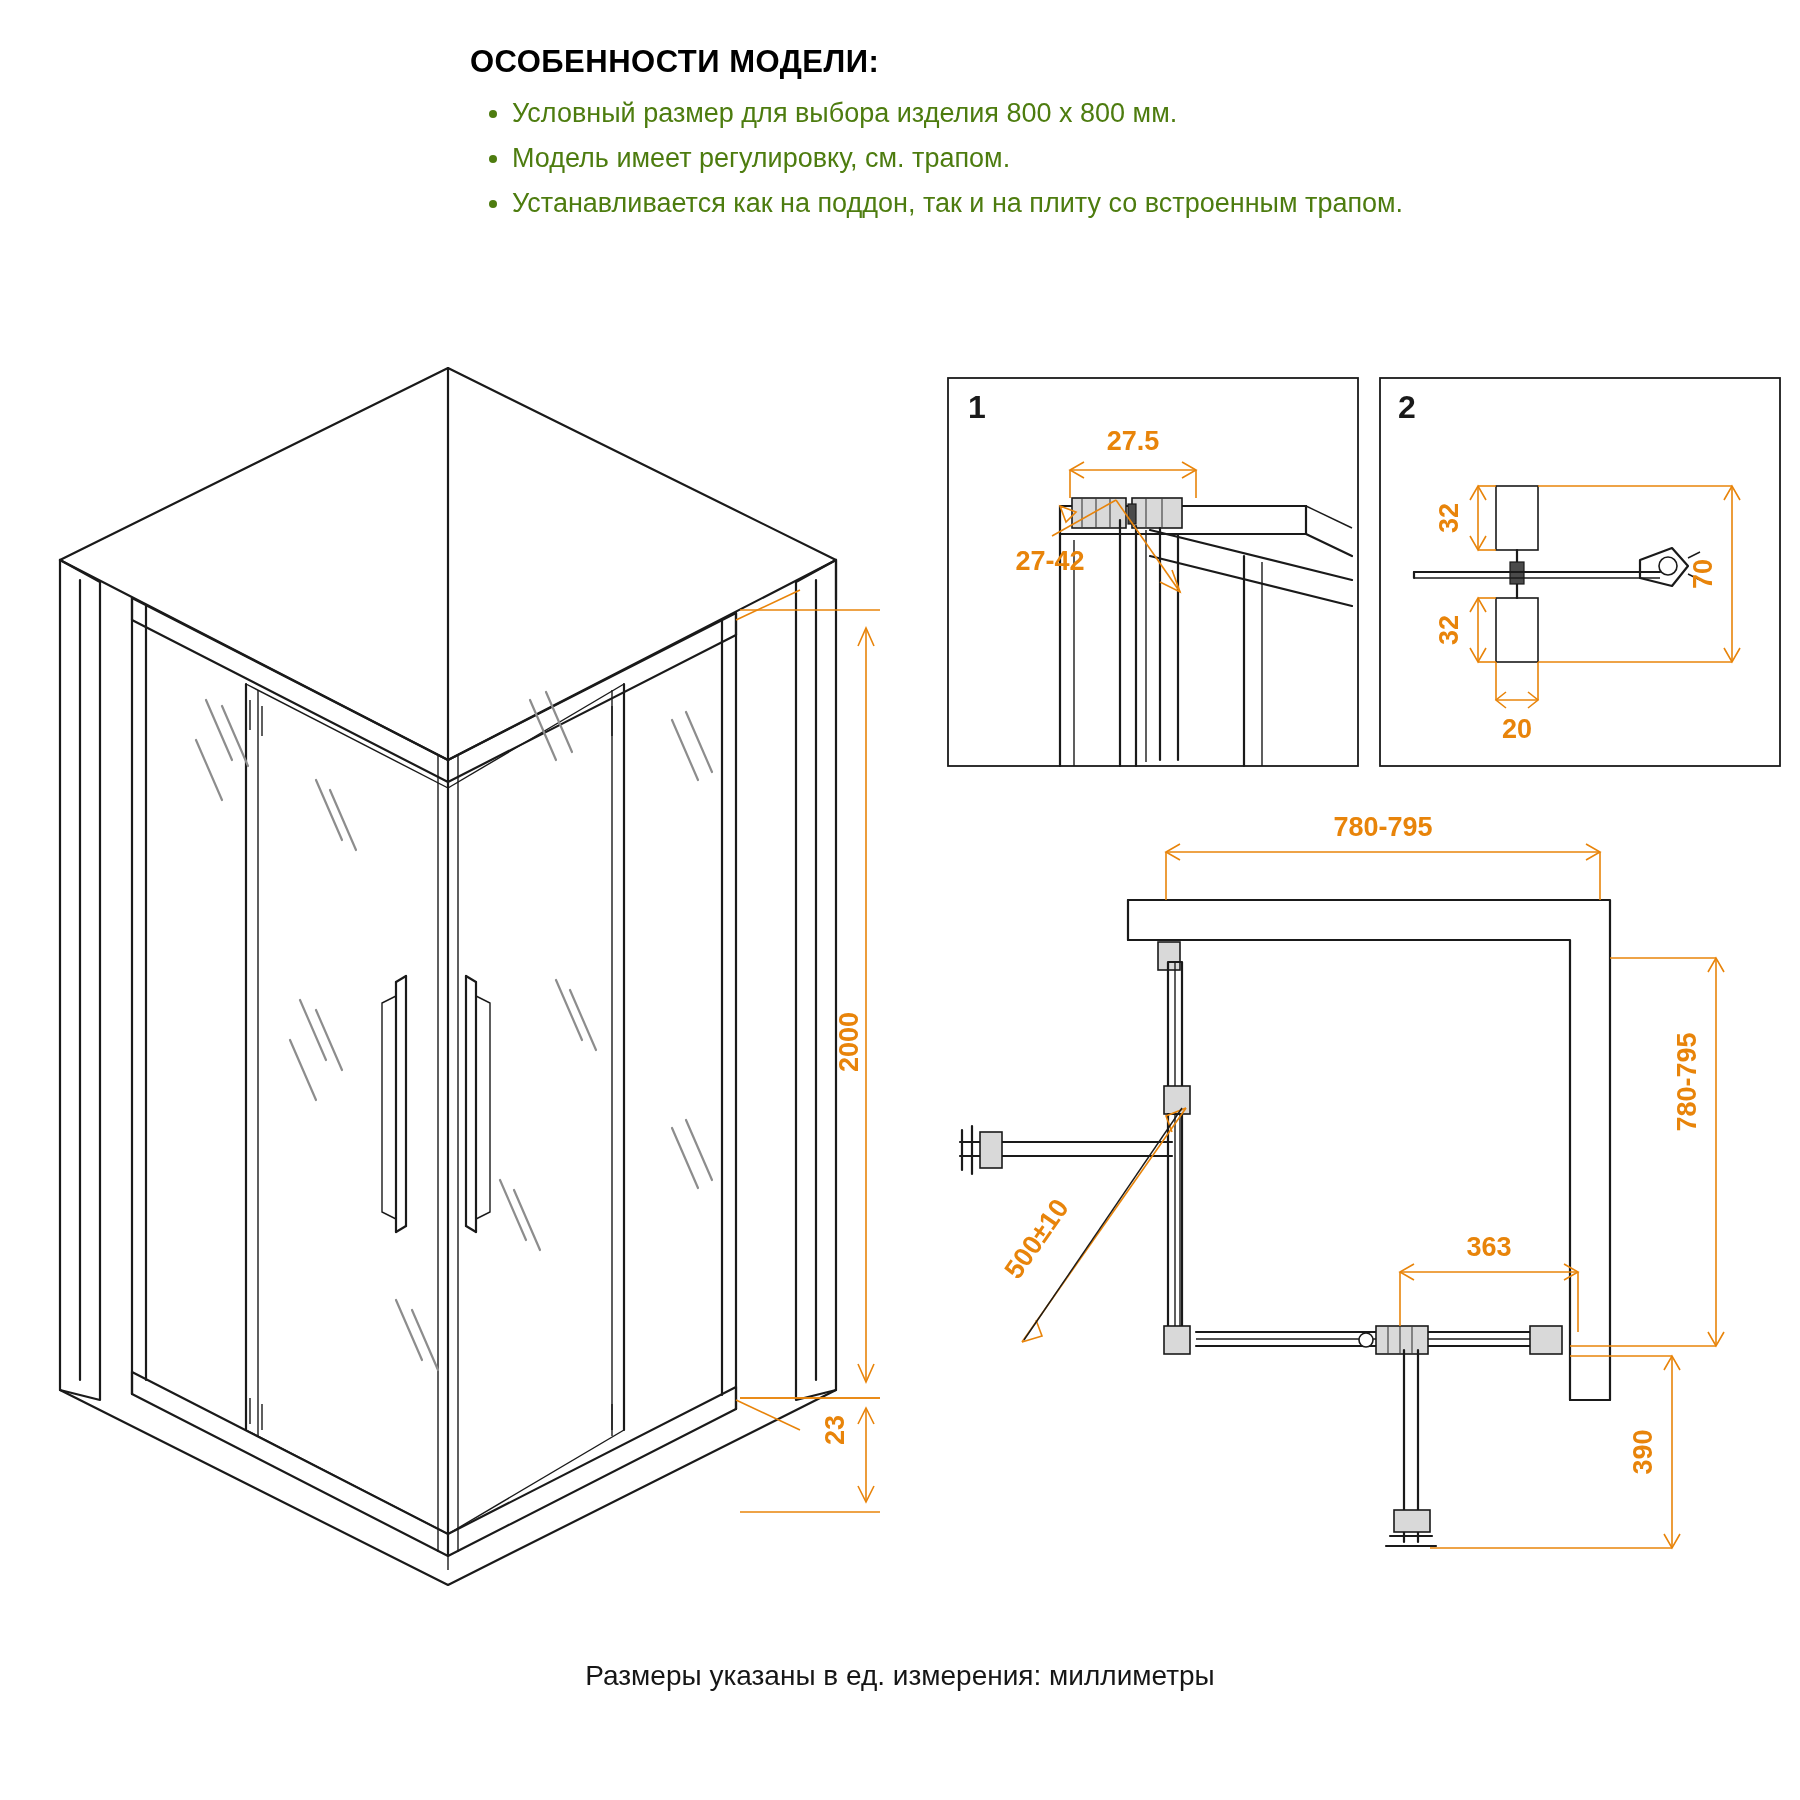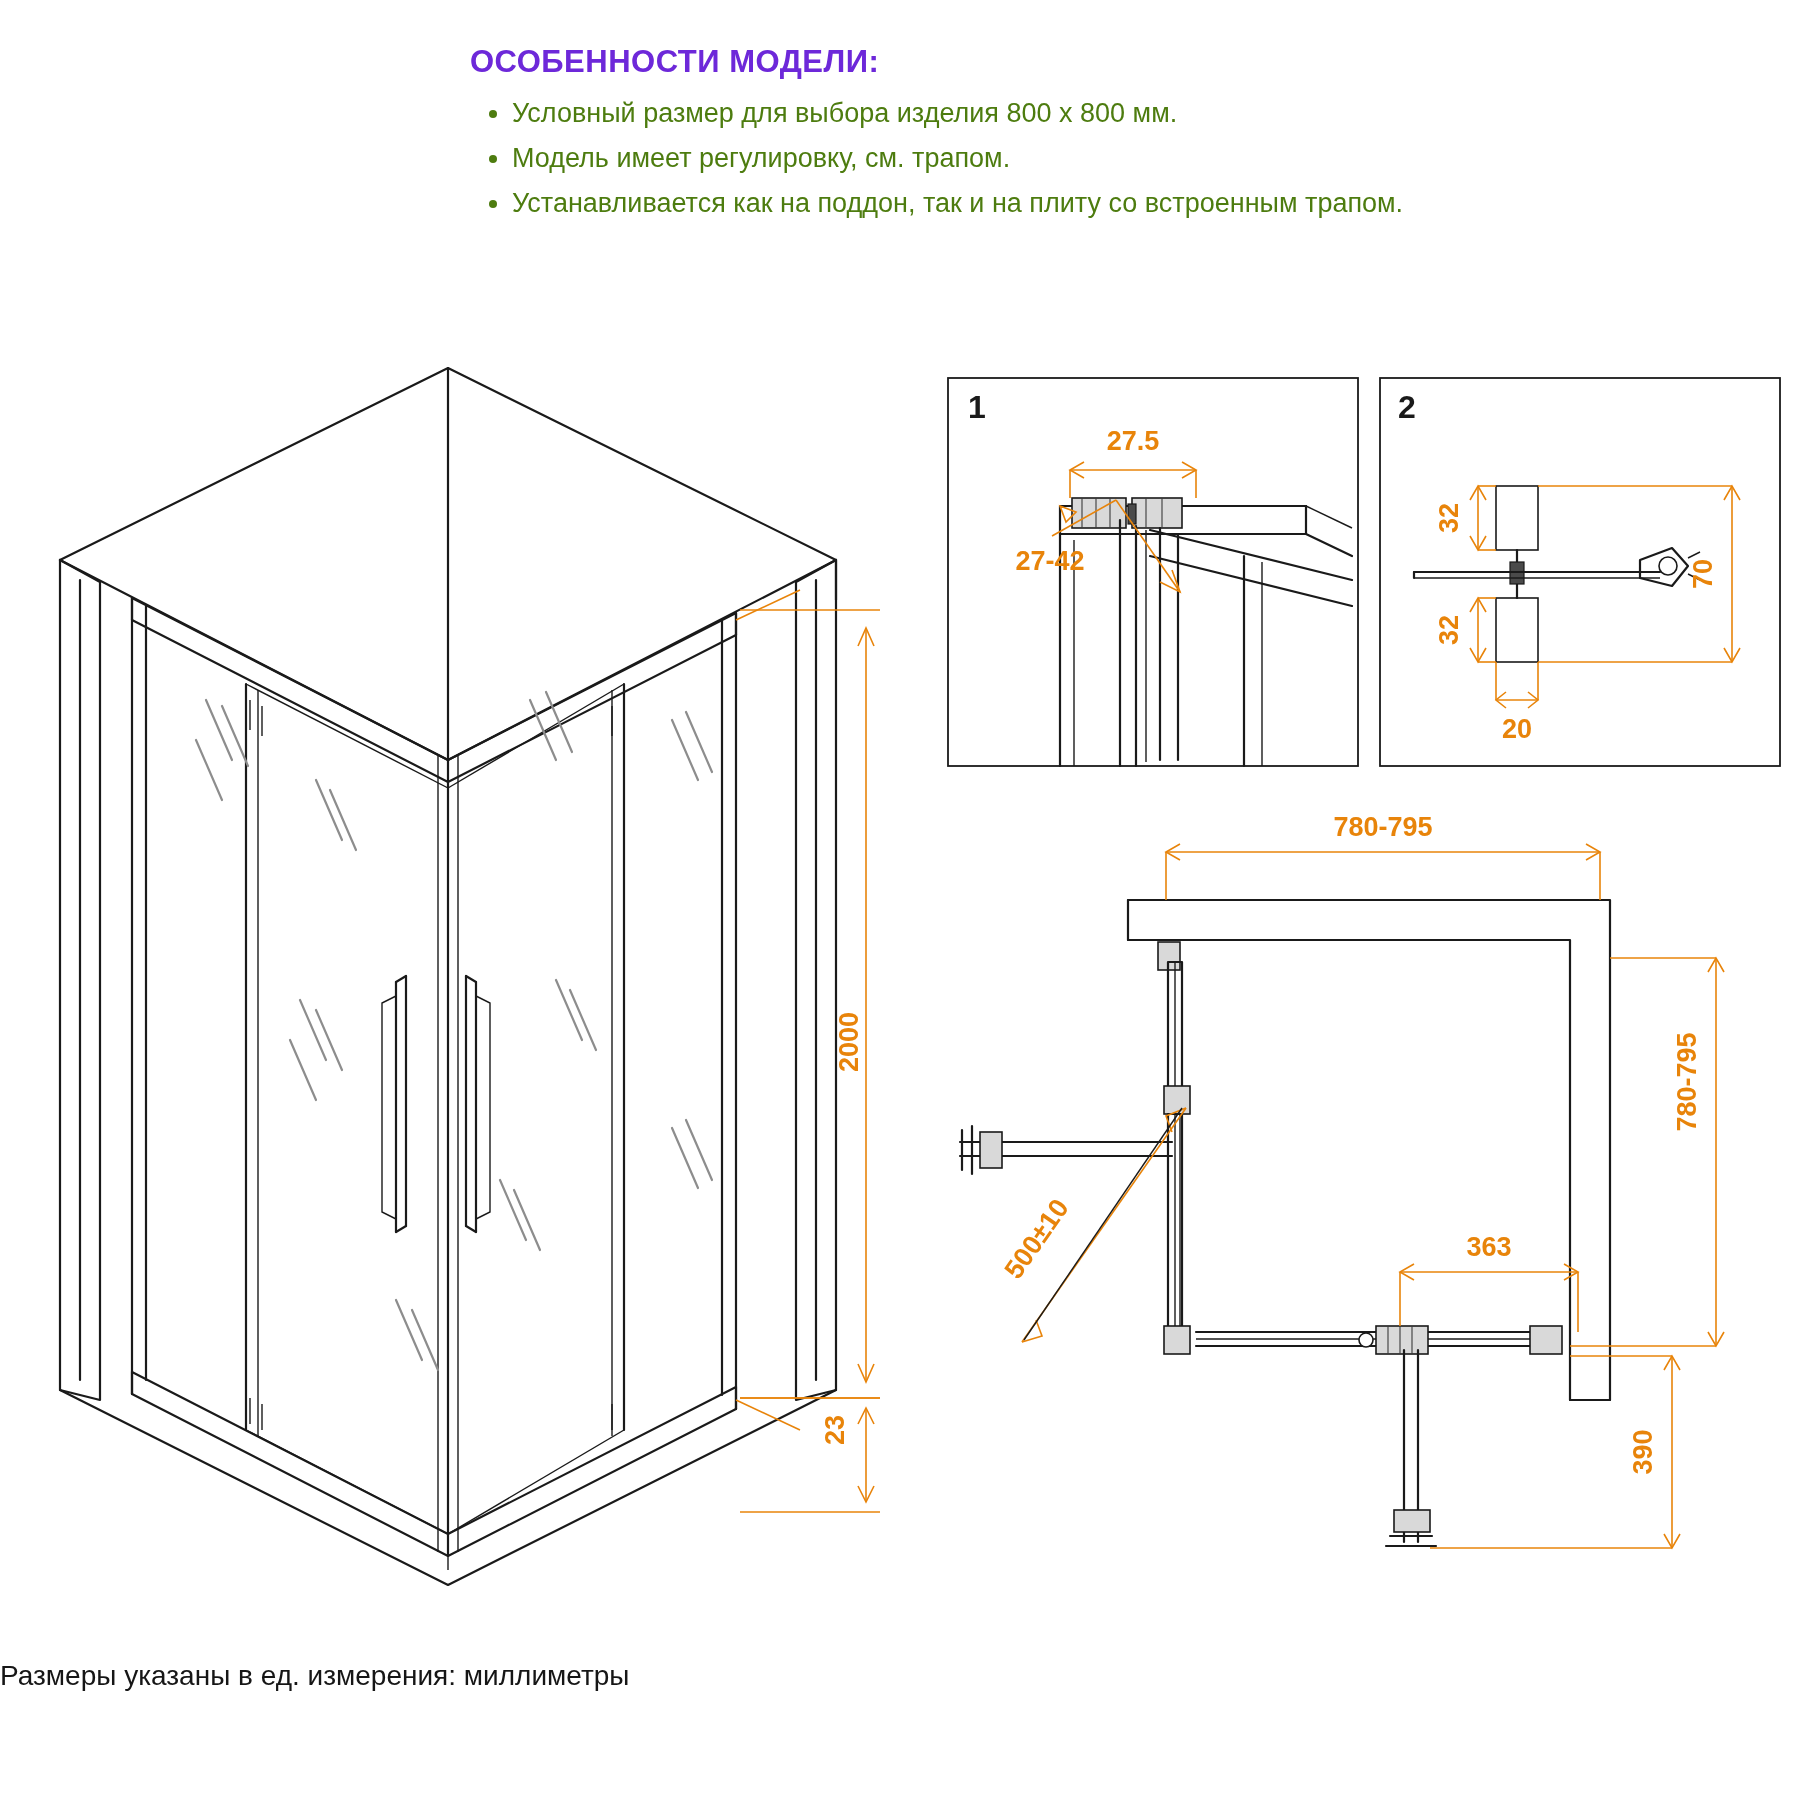--- a/index.html
+++ b/index.html
@@ -21,21 +21,21 @@
   }
 
   
   .features {
     position: absolute;
     left: 470px;
     top: 44px;
     width: 1050px;
   }
   .features-title {
-    color: #6d28d9;
+    color: #000000;
     font-size: 31px;
     font-weight: bold;
     letter-spacing: 0.5px;
     margin: 0 0 14px 0;
   }
   .features-list {
     margin: 0;
     padding-left: 42px;
     font-size: 27px;
     line-height: 1.45;
@@ -44,21 +44,21 @@
   .features-list li {
     margin-bottom: 6px;
   }
 
   
   .footer-note {
     position: absolute;
     left: 0;
     top: 1660px;
     width: 1800px;
-    text-align: left;
+    text-align: center;
     font-size: 28px;
     color: #161616;
   }
 
   
   svg.layer {
     position: absolute;
     left: 0;
     top: 0;
     width: 1800px;

